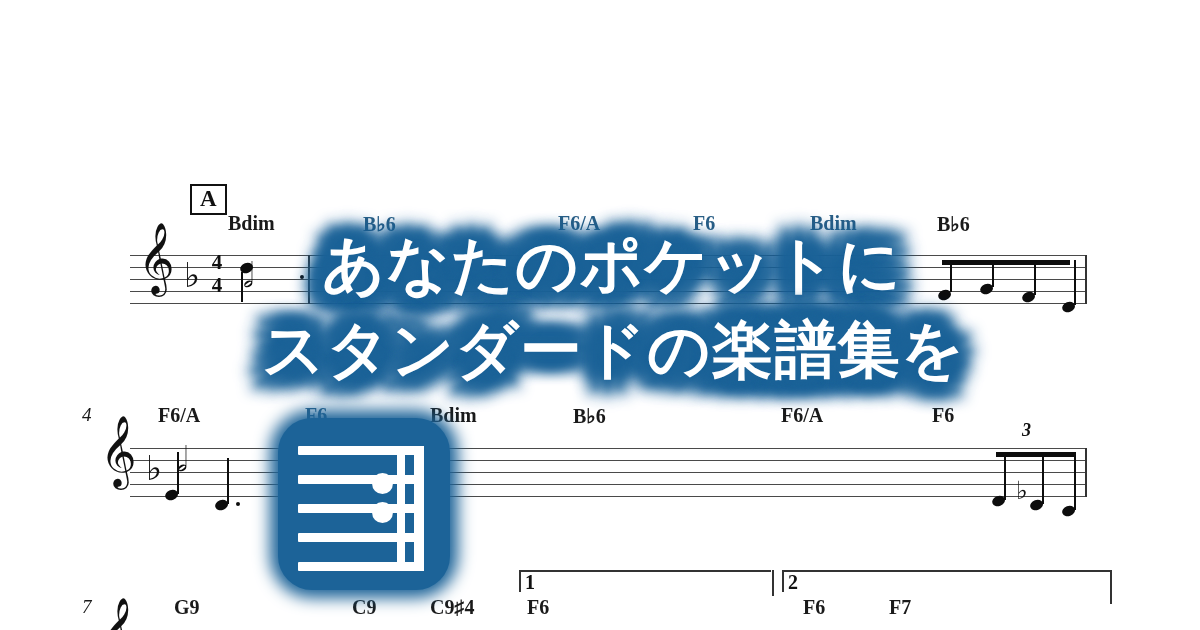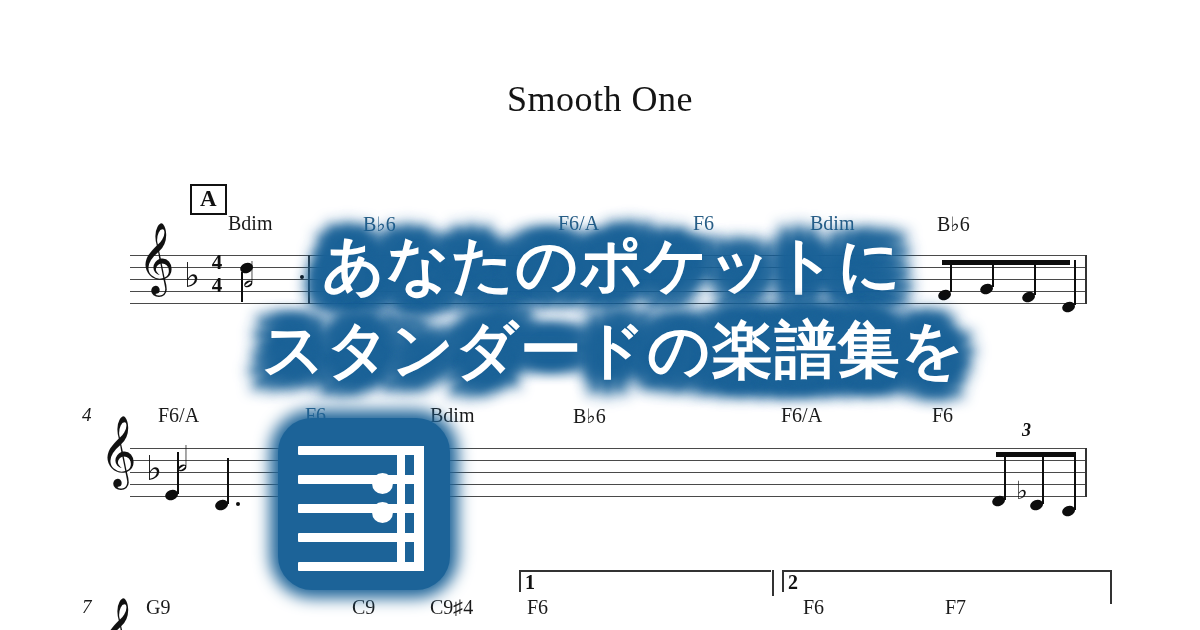--- a/index.html
+++ b/index.html
@@ -33,21 +33,21 @@
   .staff .ln:nth-child(4){top:36px;}
   .staff .ln:nth-child(5){top:48px;}
 
   .barline{position:absolute;width:1.6px;background:#333;height:49px;}
   .endbar{position:absolute;width:1.6px;background:#333;height:49px;}
 
   .clef{position:absolute;font-size:62px;line-height:1;color:#111;font-family:"DejaVu Sans", sans-serif;}
   .keysig{position:absolute;font-size:34px;line-height:1;color:#111;font-family:"DejaVu Sans", sans-serif;}
   .timesig{position:absolute;font-family:"Liberation Serif",serif;font-weight:bold;font-size:21px;line-height:19px;color:#111;text-align:center;}
 
-  .chord{position:absolute;font-family:"Liberation Serif",serif;font-size:20px;color:#1a1a1a;white-space:nowrap;}
+  .chord{position:absolute;font-family:"Liberation Serif",serif;font-size:20px;color:#1a1a1a;white-space:nowrap;font-weight:bold;}
   .measnum{position:absolute;font-family:"Liberation Serif",serif;font-style:italic;font-size:19px;color:#1a1a1a;}
 
   .rehearsal{
     position:absolute;border:2px solid #111;padding:1px 8px 2px 8px;
     font-family:"Liberation Serif",serif;font-weight:bold;font-size:23px;color:#111;line-height:1.05;
   }
 
   .note{position:absolute;width:13px;height:9.5px;border-radius:50%;background:#0d0d0d;transform:rotate(-20deg);}
   .stem{position:absolute;width:1.7px;background:#0d0d0d;}
   .beam{position:absolute;height:5px;background:#0d0d0d;}
@@ -105,21 +105,20 @@
   .logo .bar-thick{position:absolute;top:28px;left:136px;width:10px;height:125px;background:#fff;}
   .logo .rdot{position:absolute;width:21px;height:21px;border-radius:50%;background:#fff;left:94px;}
   .logo .rdot.d1{top:55px;}
   .logo .rdot.d2{top:84px;}
 </style>
 </head>
 <body>
 
 <div id="stage">
 
-  <div class="title">Smooth One</div>
 
   <div class="system sys1">
 
     <div class="rehearsal" style="left:190px;top:4px;">A</div>
 
     <div class="chord" style="left:228px;top:32px;">Bdim</div>
     <div class="chord" style="left:363px;top:32px;color:#2a5f86;">B♭6</div>
     <div class="chord" style="left:558px;top:32px;color:#2a5f86;">F6/A</div>
     <div class="chord" style="left:693px;top:32px;color:#2a5f86;">F6</div>
     <div class="chord" style="left:810px;top:32px;color:#2a5f86;">Bdim</div>
@@ -192,26 +191,26 @@
     <div class="note" style="left:1030px;top:110px;"></div>
     <div class="stem" style="left:1042px;top:62px;height:52px;"></div>
     <div class="note" style="left:1062px;top:116px;"></div>
     <div class="stem" style="left:1074px;top:62px;height:58px;"></div>
     <div class="endbar" style="left:1085px;top:58px;"></div>
   </div>
 
   <div class="system sys3">
     <div class="measnum" style="left:82px;top:26px;">7</div>
 
-    <div class="chord" style="left:146px;top:26px;">G9</div>
+    <div class="chord" style="left:174px;top:26px;">G9</div>
     <div class="chord" style="left:352px;top:26px;">C9</div>
     <div class="chord" style="left:430px;top:26px;">C9♯4</div>
     <div class="chord" style="left:527px;top:26px;">F6</div>
     <div class="chord" style="left:803px;top:26px;">F6</div>
-    <div class="chord" style="left:945px;top:26px;">F7</div>
+    <div class="chord" style="left:889px;top:26px;">F7</div>
 
     <div class="volta" style="left:519px;top:0px;width:252px;">
       <div class="vline" style="width:252px;"></div>
       <div class="vtick"></div>
       <div class="vnum">1</div>
     </div>
 
     <div class="volta" style="left:782px;top:0px;width:330px;">
       <div class="vline" style="width:330px;"></div>
       <div class="vtick"></div>

